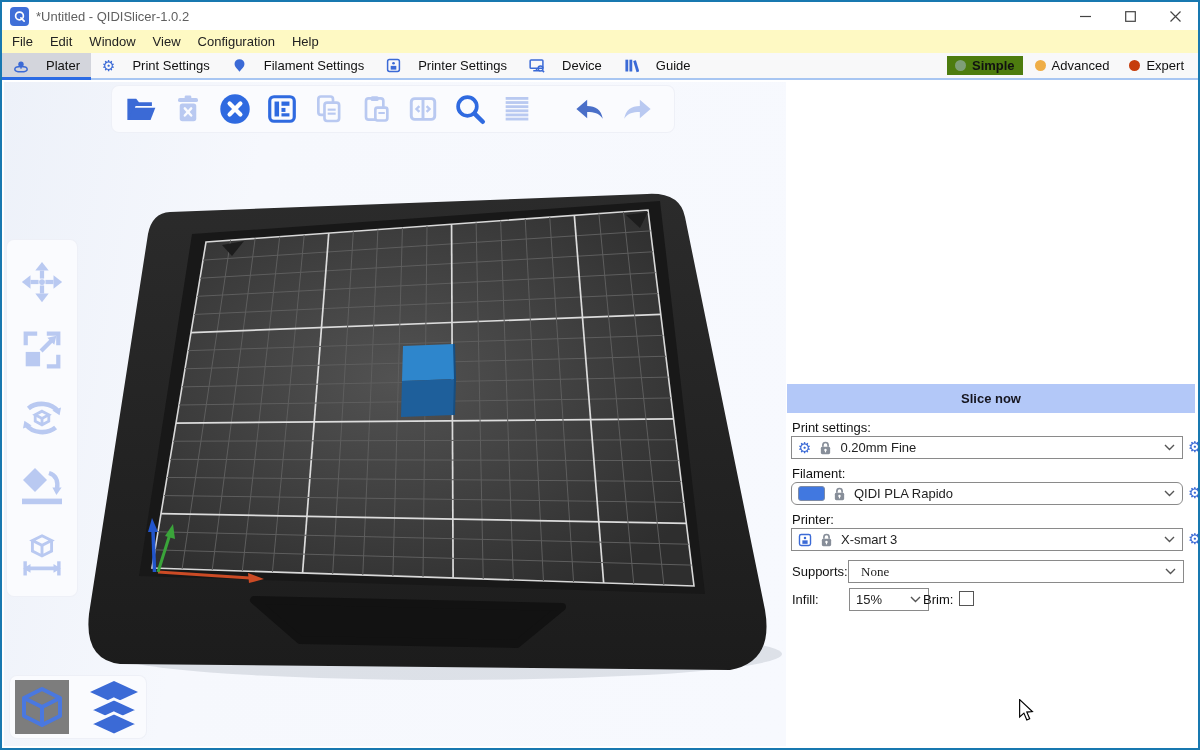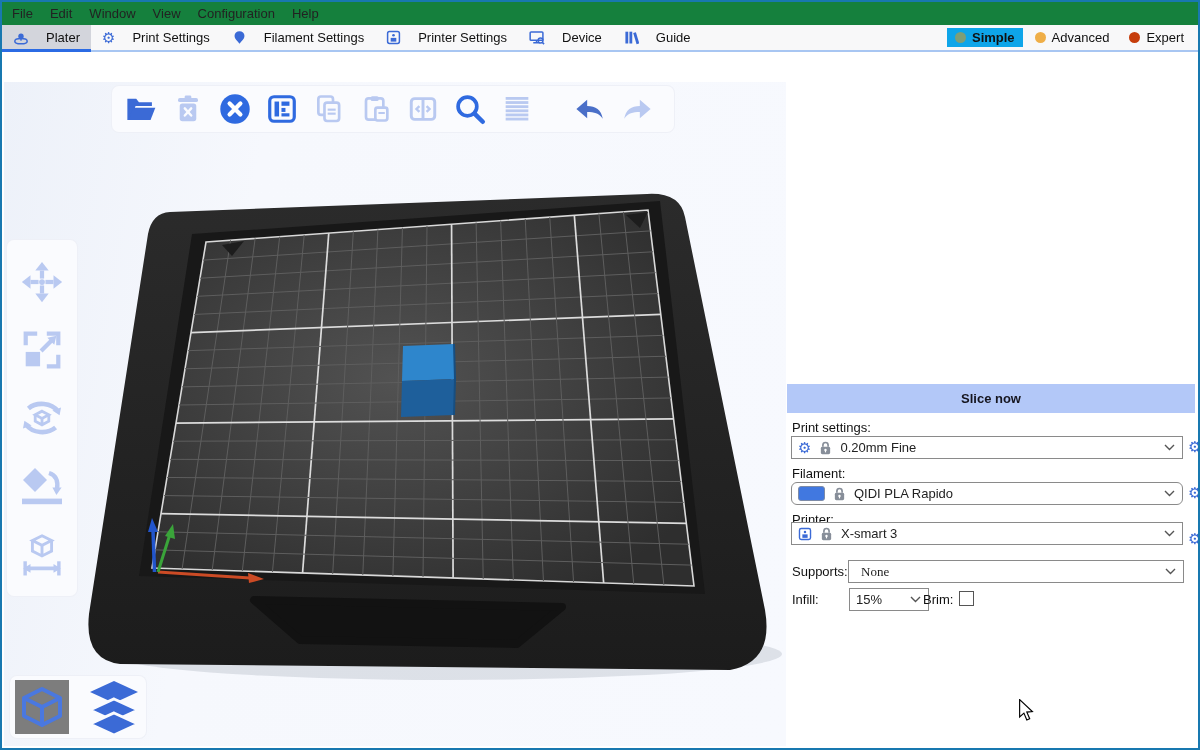--- a/index.html
+++ b/index.html
@@ -9,32 +9,32 @@
   
   .titlebar { position:relative; height:28px; background:#fff; display:flex; align-items:center; padding-left:8px; }
   .app-icon { width:19px; height:19px; border-radius:4px; background:#3f6fd8; display:flex; align-items:center; justify-content:center; margin-right:7px; }
   .app-icon svg { display:block; }
   .title-text { font-size:13px; color:#5f5f5f; }
   .win-controls { position:absolute; right:0; top:0; height:28px; display:flex; }
   .win-btn { width:45px; height:28px; display:flex; align-items:center; justify-content:center; }
   .win-btn svg { display:block; }
 
   
-  .menubar { height:23px; background:#15803d; display:flex; align-items:center; padding-left:10px; }
+  .menubar { height:23px; background:#fef9c3; display:flex; align-items:center; padding-left:10px; }
   .menu-item { font-size:13px; color:#222; margin-right:17px; cursor:default; }
 
   
   .tabbar { position:relative; height:27px; background:#f8f8f9; display:flex; align-items:stretch; border-bottom:2px solid #a8c6f2; }
   .tab { position:relative; display:flex; align-items:center; gap:17px; padding:0 11px; font-size:13px; color:#111; }
   .tab.selected { background:#d3d5dc; }
   .tab.selected::after { content:""; position:absolute; left:0; right:0; bottom:-2px; height:3px; background:#2b6be4; }
   .tab .ticon { display:flex; align-items:center; }
   .modes { margin-left:auto; display:flex; align-items:center; gap:4px; padding-right:6px; }
   .mode { display:flex; align-items:center; gap:6px; font-size:13px; color:#111; padding:2px 8px; }
-  .mode.selected { background:#0ea5e9; font-weight:bold; }
+  .mode.selected { background:#4d7c0f; font-weight:bold; }
   .dot { width:11px; height:11px; border-radius:50%; display:inline-block; }
 
   
   .content { position:absolute; left:2px; right:2px; top:80px; bottom:2px; display:flex;align-items:center; }
   .viewport { position:relative; width:782px; height:100%; background:linear-gradient(100deg,#edf1f9 0%,#f6f8fd 30%,#f7f9fe 100%); overflow:hidden; }
   .separator { width:1px; background:#c9cfdb; }
   .sidepanel { position:relative; flex:1; background:#fff; }
 
   
   .float-panel { position:absolute; background:#fafbfe; border-radius:7px; box-shadow:0 0 0 1px #eef0f7; }
@@ -59,20 +59,46 @@
   .slice-btn { position:absolute; left:0; right:1px; bottom:1px; height:29px; background:#b3c8f8; display:flex; align-items:center; justify-content:center; font-size:13px; font-weight:bold; color:#15151f; }
   .checkbox { width:15px; height:15px; border:1px solid #555; background:#fff; display:inline-block; }
 
   .cursor { position:absolute; left:1016px; top:697px; z-index:50; }
 </style>
 </head>
 <body>
 
 <div class="window">
 
+  <div class="titlebar">
+    <div class="app-icon">
+      <svg width="13" height="13" viewBox="0 0 14 14">
+          <circle cx="7" cy="6.4" r="4.2" fill="none" stroke="#fff" stroke-width="1.8"></circle>
+          <path d="M8.5 8.5 L12 12" stroke="#fff" stroke-width="1.8" stroke-linecap="round"></path>
+        </svg>
+    </div>
+    <span class="title-text">*Untitled - QIDISlicer-1.0.2</span>
+    <div class="win-controls">
+      <div class="win-btn">
+          <svg width="11" height="11" viewBox="0 0 11 11">
+            <line x1="0" y1="5.5" x2="11" y2="5.5" stroke="#444" stroke-width="1.2"></line>
+          </svg>
+        </div>
+      <div class="win-btn">
+          <svg width="11" height="11" viewBox="0 0 11 11">
+            <rect x="0.7" y="0.7" width="9.6" height="9.6" fill="none" stroke="#444" stroke-width="1.2"></rect>
+          </svg>
+        </div>
+      <div class="win-btn">
+          <svg width="11" height="11" viewBox="0 0 11 11">
+            <path d="M0.5 0.5 L10.5 10.5 M10.5 0.5 L0.5 10.5" stroke="#444" stroke-width="1.2"></path>
+          </svg>
+        </div>
+    </div>
+  </div>
 
   <div class="menubar">
     <span class="menu-item">File</span>
     <span class="menu-item">Edit</span>
     <span class="menu-item">Window</span>
     <span class="menu-item">View</span>
     <span class="menu-item">Configuration</span>
     <span class="menu-item">Help</span>
   </div>
 
@@ -418,21 +444,21 @@
             <rect x="6.4" y="9.8" width="1.2" height="2.4" fill="#fff"></rect>
           </svg>
         <span>QIDI PLA Rapido</span>
         <svg class="chev" width="11" height="7" viewBox="0 0 11 7">
             <path d="M1 1 L5.5 5.5 L10 1" fill="none" stroke="#555" stroke-width="1.4"></path>
           </svg>
       </div>
       <div class="gear-btn" style="top:70px;">⚙</div>
 
       <span class="sp-label" style="top:98px;">Printer:</span>
-      <div class="combo" style="top:108px;">
+      <div class="combo" style="top:114px;">
         <svg width="14" height="14" viewBox="0 0 16 16">
             <rect x="1.7" y="1.7" width="12.6" height="12.6" rx="2" fill="none" stroke="#3b6ad6" stroke-width="1.6"></rect>
             <circle cx="8" cy="5.6" r="1.4" fill="#3b6ad6"></circle>
             <rect x="5" y="8.4" width="6" height="4" fill="#3b6ad6"></rect>
           </svg>
         <svg width="13" height="14" viewBox="0 0 14 15">
             <rect x="2" y="6.2" width="10" height="8" rx="1.6" fill="#878e99"></rect>
             <path d="M4.2 6.2 V4.4 a2.8 2.8 0 0 1 5.6 0 V6.2" fill="none" stroke="#878e99" stroke-width="1.8"></path>
             <circle cx="7" cy="9.6" r="1.3" fill="#fff"></circle>
             <rect x="6.4" y="9.8" width="1.2" height="2.4" fill="#fff"></rect>

